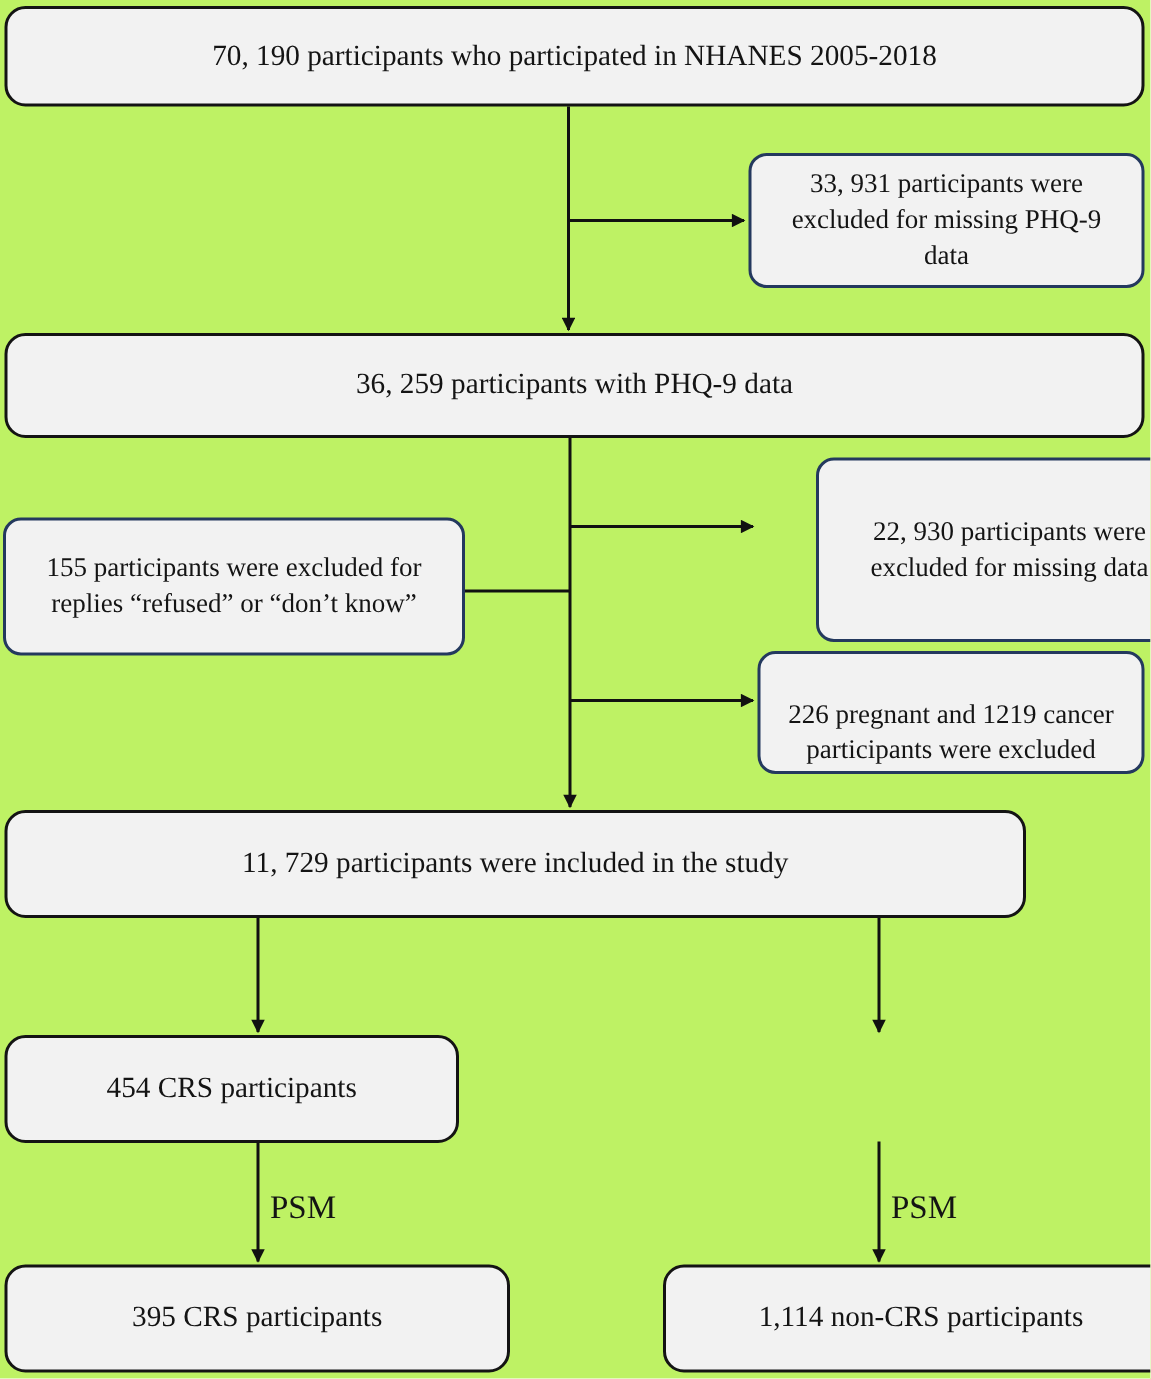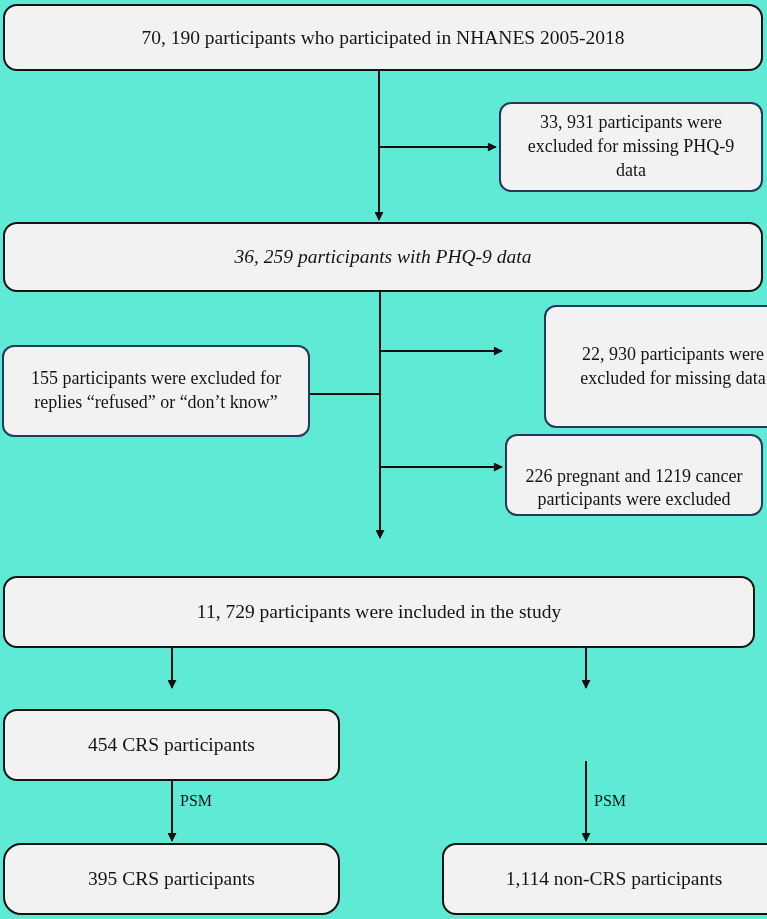--- a/index.html
+++ b/index.html
@@ -4,21 +4,21 @@
 <style>
   html, body {
     margin: 0;
     padding: 0;
     background: #ffffff;
   }
   .canvas {
     position: relative;
     width: 767px;
     height: 919px;
-    background: #5eead4;
+    background: #bef264;
     font-family: "Liberation Serif", "DejaVu Serif", serif;
     color: #141414;
     overflow: hidden;
   }
   .lines {
     position: absolute;
     left: 0;
     top: 0;
     width: 767px;
     height: 919px;
@@ -43,21 +43,21 @@
     border: 2.5px solid #141414;
     border-radius: 14px;
   }
   .box.side {
     border: 2.5px solid #24395e;
     border-radius: 12px;
     font-size: 18px;
   }
   .edge-label {
     position: absolute;
-    font-size: 16px;
+    font-size: 22px;
     color: #141414;
   }
 </style>
 </head>
 <body>
 
 <div class="canvas">
 
   <svg class="lines" width="767" height="919" viewBox="0 0 767 919" xmlns="http://www.w3.org/2000/svg">
     <defs>
@@ -82,50 +82,50 @@
   </svg>
 
   <div class="box main" style="left:3px; top:4px; width:760px; height:67px;">
     <span>70, 190 participants who participated in NHANES 2005-2018</span>
   </div>
 
   <div class="box side" style="left:499px; top:102px; width:264px; height:90px;">
     <span>33, 931 participants were excluded for missing PHQ-9 data</span>
   </div>
 
-  <div class="box main" style="left:3px; top:222px; width:760px; height:70px;font-style:italic;">
+  <div class="box main" style="left:3px; top:222px; width:760px; height:70px;">
     <span>36, 259 participants with PHQ-9 data</span>
   </div>
 
   <div class="box side" style="left:505px; top:305px; width:258px; height:123px;margin-left:39px;">
     <span>22, 930 participants were excluded for missing data</span>
   </div>
 
   <div class="box side" style="left:2px; top:345px; width:308px; height:92px;">
     <span>155 participants were excluded for replies “refused” or “don’t know”</span>
   </div>
 
   <div class="box side" style="left:505px; top:434px; width:258px; height:82px;align-items:flex-end;">
     <span>226 pregnant and 1219 cancer participants were excluded</span>
   </div>
 
-  <div class="box main" style="left:3px; top:540px; width:752px; height:72px;margin-top:36px;">
+  <div class="box main" style="left:3px; top:540px; width:681px; height:72px;">
     <span>11, 729 participants were included in the study</span>
   </div>
 
-  <div class="box main" style="left:3px; top:709px; width:337px; height:72px;font-family:Liberation Serif, serif;">
+  <div class="box main" style="left:3px; top:690px; width:303px; height:72px;font-family:Liberation Serif, serif;">
     <span>454 CRS participants</span>
   </div>
 
 
   <div class="edge-label" style="left:180px; top:792px;">PSM</div>
 
   <div class="edge-label" style="left:594px; top:792px;">PSM</div>
 
-  <div class="box main" style="left:3px; top:843px; width:337px; height:72px;border-radius:18px;">
+  <div class="box main" style="left:3px; top:843px; width:337px; height:72px;">
     <span>395 CRS participants</span>
   </div>
 
   <div class="box main" style="left:442px; top:843px; width:338px; height:72px;padding-left:16px;">
     <span>1,114 non-CRS participants</span>
   </div>
 
 </div>
 
 </body></html>

